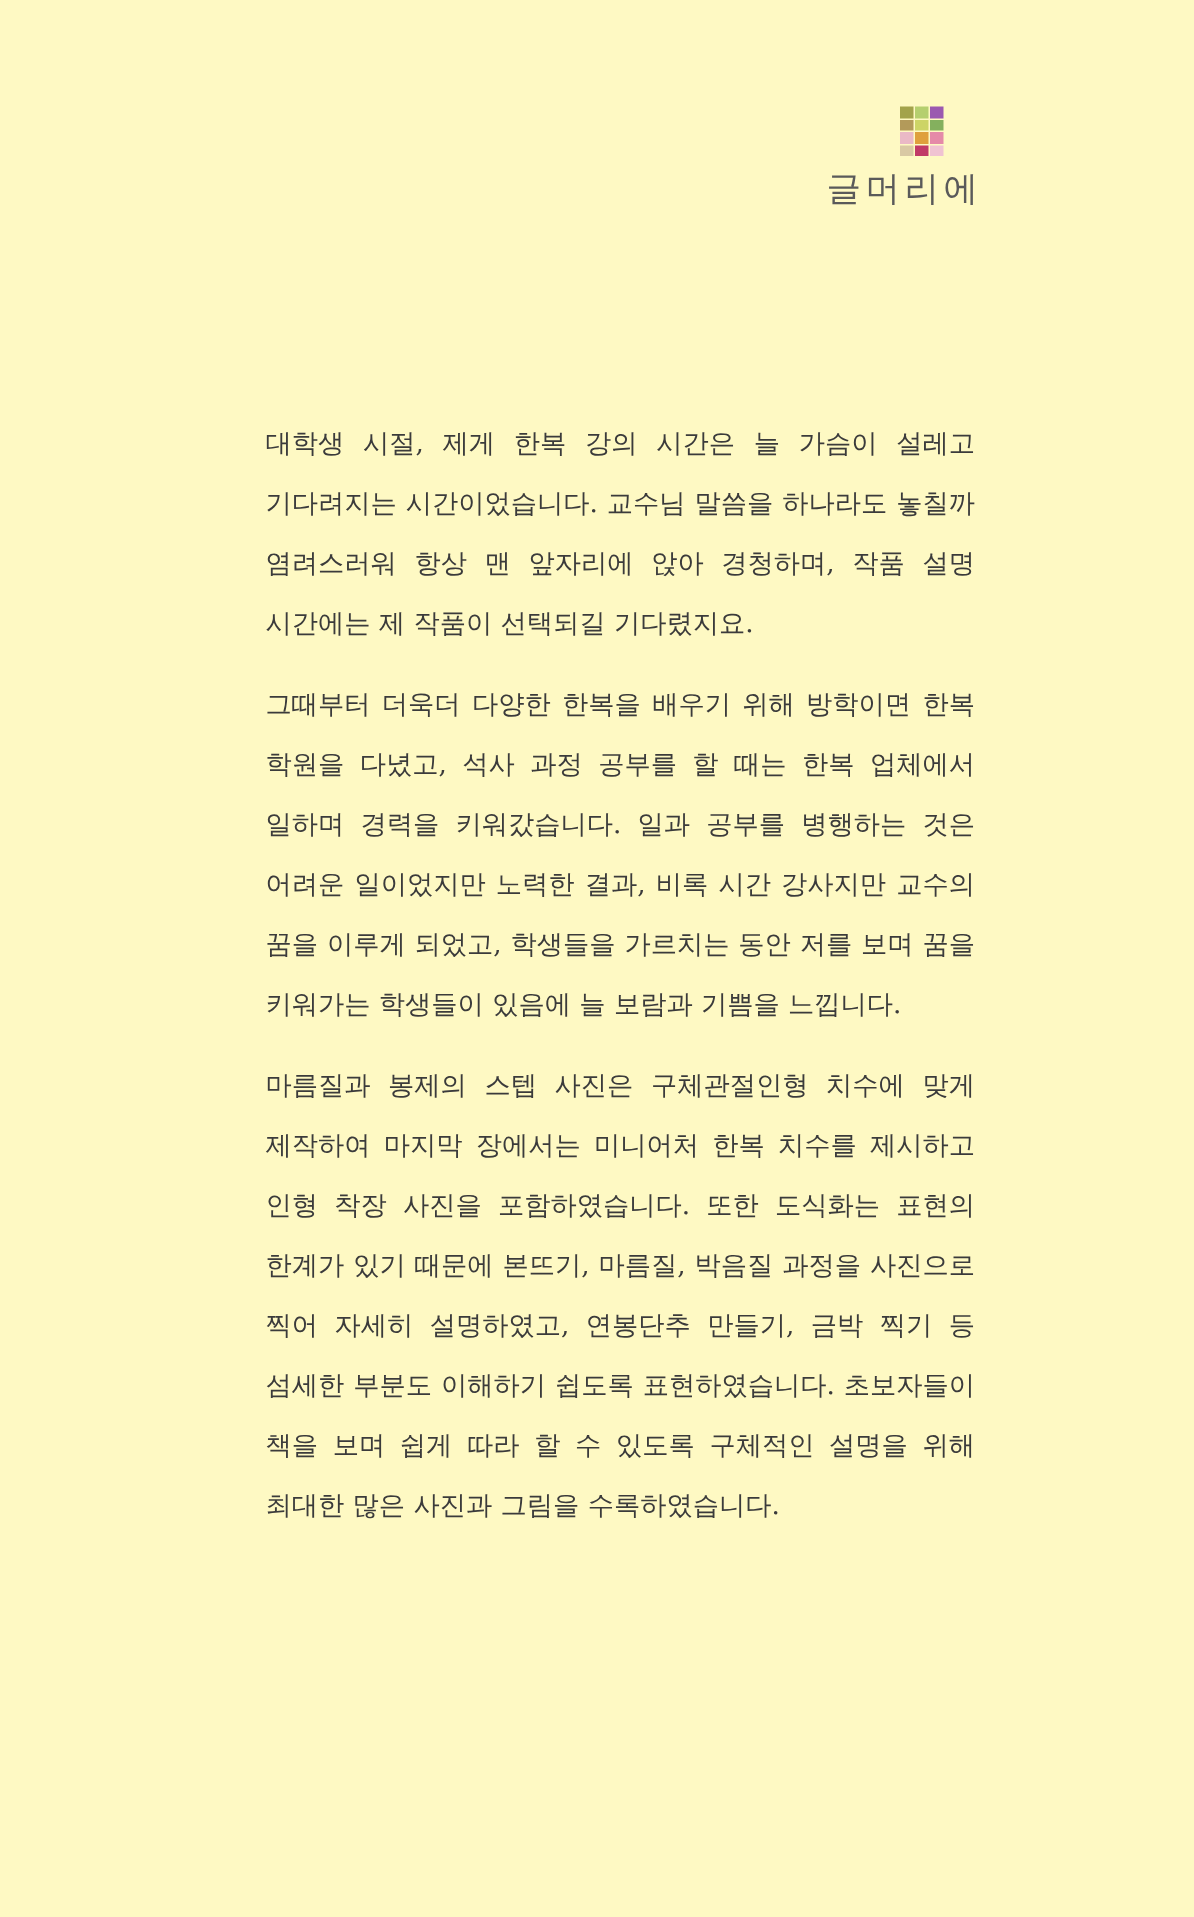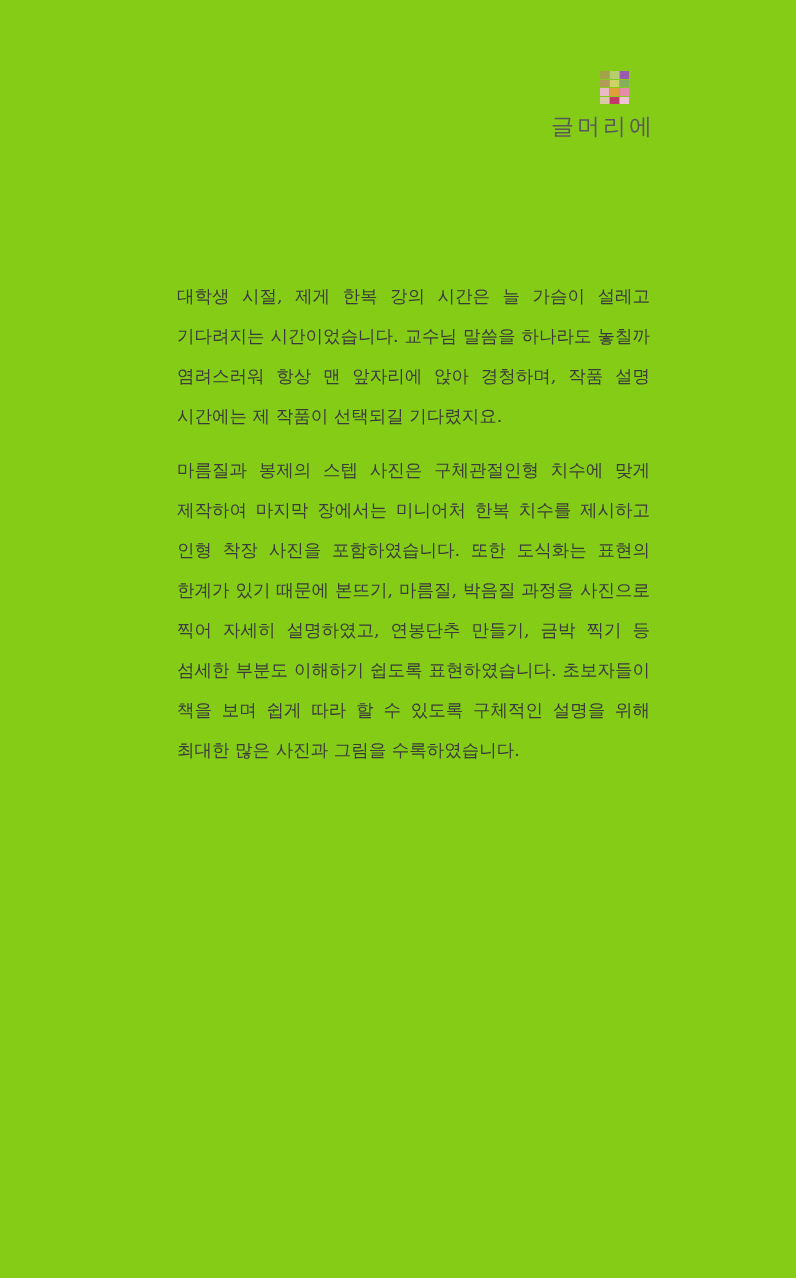--- a/index.html
+++ b/index.html
@@ -10,21 +10,21 @@
   body {
     width: 796px;
     height: 1278px;
     position: relative;
     font-family: "DejaVu Serif", "Liberation Serif", serif;
     overflow: hidden;
   }
   .page {
     position: absolute;
     inset: 0;
-    background: #84cc16;
+    background: #fef9c3;
   }
   .mosaic {
     position: absolute;
     left: 600px;
     top: 71px;
     width: 29px;
     height: 33px;
     display: grid;
     grid-template-columns: repeat(3, 1fr);
     grid-template-rows: repeat(4, 1fr);
@@ -81,17 +81,18 @@
       <div class="cell" style="background: rgb(229, 138, 168);"></div>
       <div class="cell" style="background: rgb(217, 201, 164);"></div>
       <div class="cell" style="background: rgb(193, 58, 103);"></div>
       <div class="cell" style="background: rgb(240, 195, 210);"></div>
     </div>
 
   <div class="page-title">글머리에</div>
 
   <div class="body-text">
     <p>대학생 시절, 제게 한복 강의 시간은 늘 가슴이 설레고 기다려지는 시간이었습니다. 교수님 말씀을 하나라도 놓칠까 염려스러워 항상 맨 앞자리에 앉아 경청하며, 작품 설명 시간에는 제 작품이 선택되길 기다렸지요.</p>
+    <p>그때부터 더욱더 다양한 한복을 배우기 위해 방학이면 한복 학원을 다녔고, 석사 과정 공부를 할 때는 한복 업체에서 일하며 경력을 키워갔습니다. 일과 공부를 병행하는 것은 어려운 일이었지만 노력한 결과, 비록 시간 강사지만 교수의 꿈을 이루게 되었고, 학생들을 가르치는 동안 저를 보며 꿈을 키워가는 학생들이 있음에 늘 보람과 기쁨을 느낍니다.</p>
     <p>마름질과 봉제의 스텝 사진은 구체관절인형 치수에 맞게 제작하여 마지막 장에서는 미니어처 한복 치수를 제시하고 인형 착장 사진을 포함하였습니다. 또한 도식화는 표현의 한계가 있기 때문에 본뜨기, 마름질, 박음질 과정을 사진으로 찍어 자세히 설명하였고, 연봉단추 만들기, 금박 찍기 등 섬세한 부분도 이해하기 쉽도록 표현하였습니다. 초보자들이 책을 보며 쉽게 따라 할 수 있도록 구체적인 설명을 위해 최대한 많은 사진과 그림을 수록하였습니다.</p>
 
   </div>
 
 </div>
 
 </body></html>

